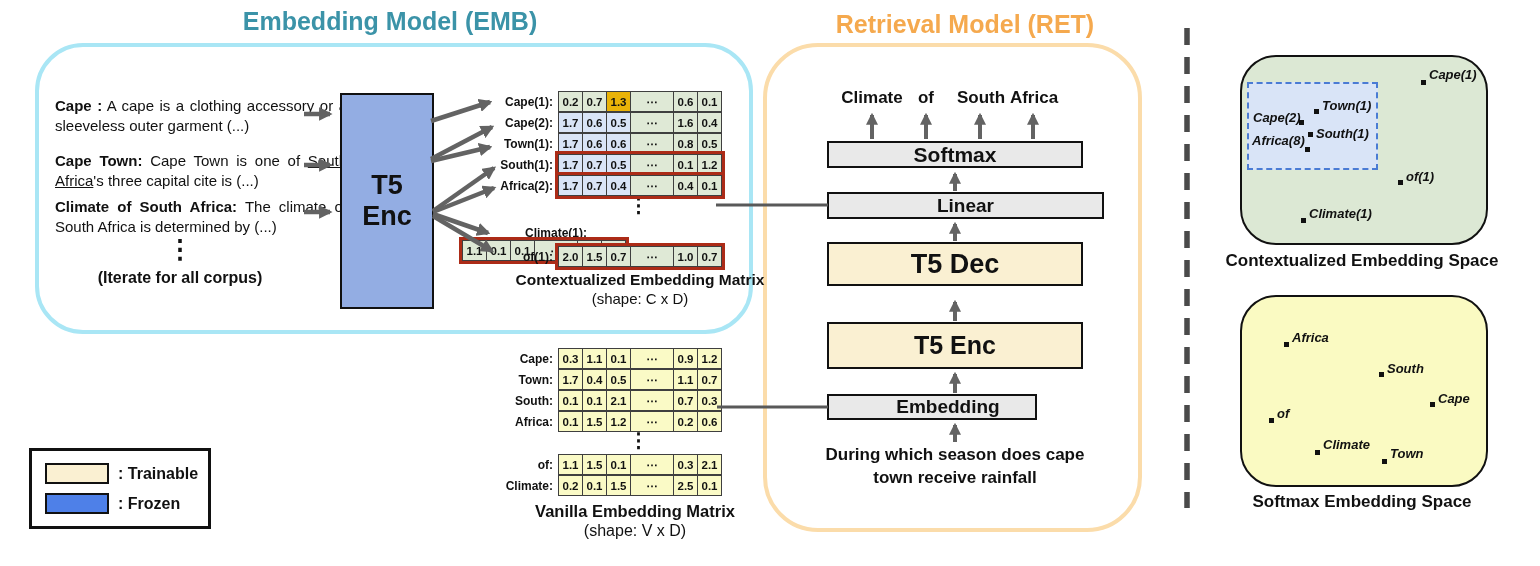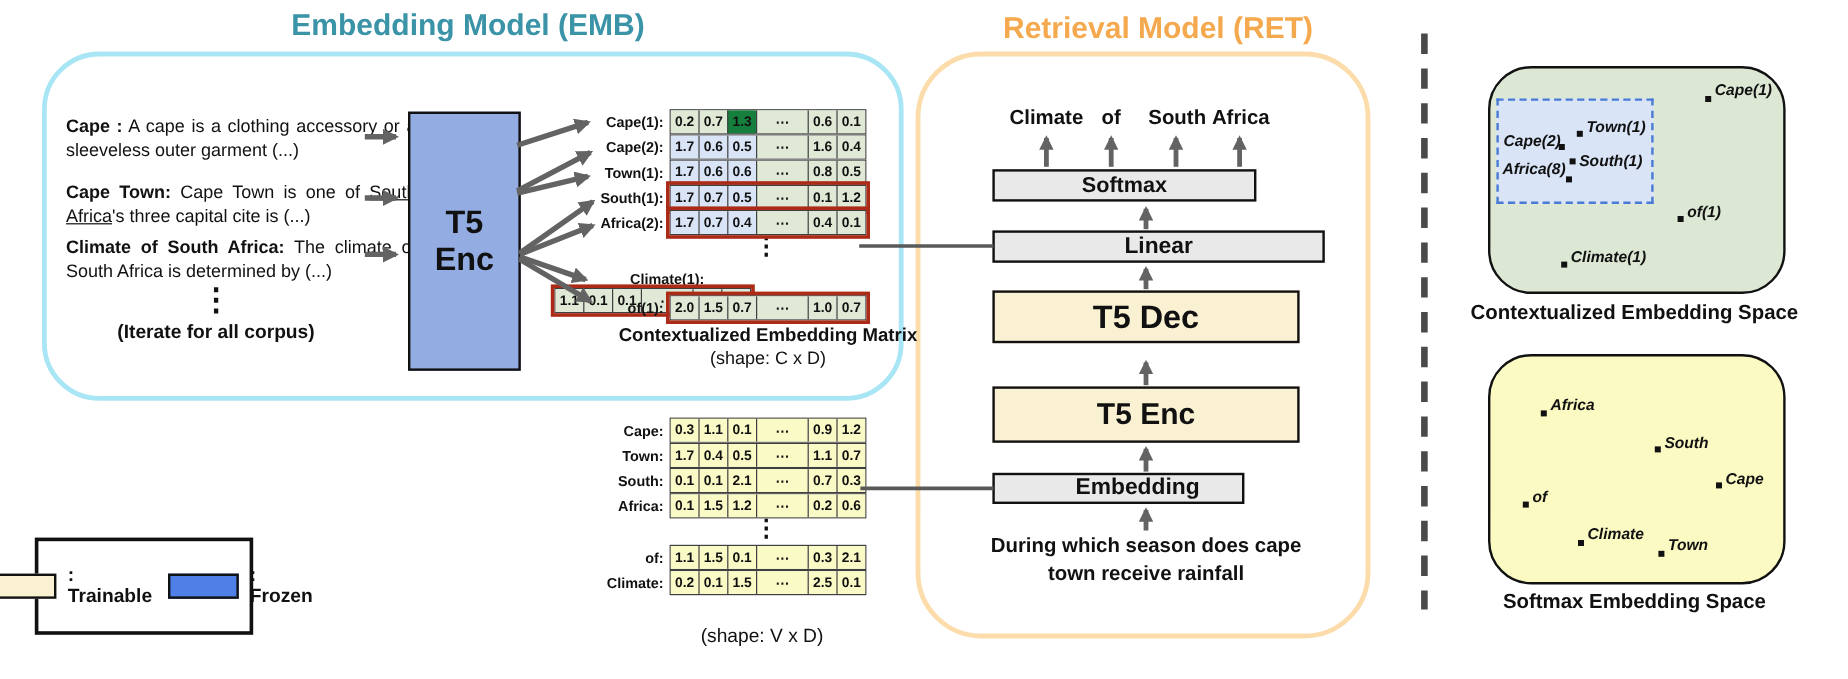--- a/index.html
+++ b/index.html
@@ -36,38 +36,38 @@
   .ctx-dots{left:560px;top:193px;width:157px;text-align:center;font-size:20px;font-weight:bold;}
   .van-dots{left:560px;top:428px;width:157px;text-align:center;font-size:20px;font-weight:bold;}
   .ctx-caption{left:475px;top:271px;width:330px;text-align:center;font-size:15.5px;font-weight:bold;}
   .ctx-shape{left:475px;top:290px;width:330px;text-align:center;font-size:15px;}
   .van-caption{left:470px;top:502px;width:330px;text-align:center;font-size:16.5px;font-weight:bold;}
   .van-shape{left:470px;top:522px;width:330px;text-align:center;font-size:16px;}
   
   .layer{display:flex;align-items:center;justify-content:center;font-weight:bold;border:2.5px solid #111;box-sizing:border-box;}
   .graybox{background:#e9e9e9;}
   .cream{background:#faf0d2;}
-  .softmax{left:827px;top:141px;width:220px;height:27px;font-size:18px;}
+  .softmax{left:827px;top:141px;width:256px;height:27px;font-size:21px;}
   .linear{left:827px;top:192px;width:277px;height:27px;font-size:19px;}
   .t5dec{left:827px;top:242px;width:256px;height:44px;font-size:27px;}
   .t5enc-ret{left:827px;top:322px;width:256px;height:47px;font-size:25px;}
   .embedding{left:827px;top:394px;width:210px;height:26px;font-size:19px;padding-left:32px;}
   .token{position:absolute;top:88px;transform:translateX(-50%);font-size:17px;font-weight:bold;white-space:nowrap;}
   .query{left:815px;top:444px;width:280px;text-align:center;font-size:17px;font-weight:bold;line-height:1.35;}
   
   .ctx-space{left:1240px;top:55px;width:244px;height:186px;background:#dce8d4;border:2.5px solid #111;border-radius:36px;}
   .ctx-cluster{left:1247px;top:82px;width:127px;height:84px;background:#d9e4f7;border:2.5px dashed #4a7bd4;}
   .ctx-space-caption{left:1222px;top:251px;width:280px;text-align:center;font-size:17px;font-weight:bold;}
   .van-space{left:1240px;top:295px;width:244px;height:188px;background:#fafac2;border:2.5px solid #111;border-radius:36px;}
   .van-space-caption{left:1222px;top:492px;width:280px;text-align:center;font-size:17px;font-weight:bold;}
   .pt-dot{position:absolute;width:5px;height:5px;background:#111;}
   .pt-label{position:absolute;font-size:13px;font-weight:bold;font-style:italic;white-space:nowrap;}
   
   .legend{left:29px;top:448px;width:182px;height:81px;border:3px solid #111;box-sizing:border-box;
-    display:flex;flex-direction:row;justify-content:center;gap:9px;padding-left:13px;}
+    display:flex;flex-direction:column;justify-content:center;gap:9px;padding-left:13px;}
   .legend-row{display:flex;align-items:center;gap:9px;}
   .swatch{width:64px;height:21px;border:2px solid #111;box-sizing:border-box;}
   .swatch-trainable{background:#faf0d2;}
   .swatch-frozen{background:#4e80e8;}
   .legend-label{font-size:16px;font-weight:bold;}
   
   #overlay{position:absolute;left:0;top:0;width:1540px;height:566px;pointer-events:none;z-index:6;}
 </style>
 </head>
 <body>
@@ -88,20 +88,21 @@
 
   <div class="abs t5enc-emb">
     <span>T5</span>
     <span>Enc</span>
   </div>
 
   <div class="abs ctx-dots">⋮</div>
   <div class="abs ctx-caption">Contextualized Embedding Matrix</div>
   <div class="abs ctx-shape">(shape: C x D)</div>
   <div class="abs van-dots">⋮</div>
+  <div class="abs van-caption">Vanilla Embedding Matrix</div>
   <div class="abs van-shape">(shape: V x D)</div>
 
   <div class="abs layer graybox softmax">Softmax</div>
   <div class="abs layer graybox linear">Linear</div>
   <div class="abs layer cream t5dec">T5 Dec</div>
   <div class="abs layer cream t5enc-ret">T5 Enc</div>
   <div class="abs layer graybox embedding">Embedding</div>
   <div class="abs query">
     <div>During which season does cape</div>
     <div>town receive rainfall</div>
@@ -158,21 +159,21 @@
       <line x1="955" y1="442" x2="955" y2="425" marker-end="url(#ah)"></line>
     </g>
     <line x1="1187" y1="28" x2="1187" y2="508" stroke="#4a4a4a" stroke-width="5.5" stroke-dasharray="17 12"></line>
   </svg>
 
 <div class="mrow" style="top: 92px;">
       <span class="mlabel">Cape(1):</span>
       <span class="mcells">
         <span class="mcell" style="width: 23px; background: rgb(223, 233, 214);">0.2</span>
         <span class="mcell" style="width: 23px; background: rgb(223, 233, 214);">0.7</span>
-        <span class="mcell" style="width: 23px; background: #15803d;">1.3</span>
+        <span class="mcell" style="width: 23px; background: #eab308;">1.3</span>
         <span class="mcell" style="width: 42px; background: rgb(223, 233, 214);">⋯</span>
         <span class="mcell" style="width: 23px; background: rgb(223, 233, 214);">0.6</span>
         <span class="mcell" style="width: 23px; background: rgb(223, 233, 214);">0.1</span>
       </span>
     </div>
     <div class="mrow" style="top: 113px;">
       <span class="mlabel">Cape(2):</span>
       <span class="mcells">
         <span class="mcell" style="width: 23px; background: rgb(217, 228, 247);">1.7</span>
         <span class="mcell" style="width: 23px; background: rgb(217, 228, 247);">0.6</span>

